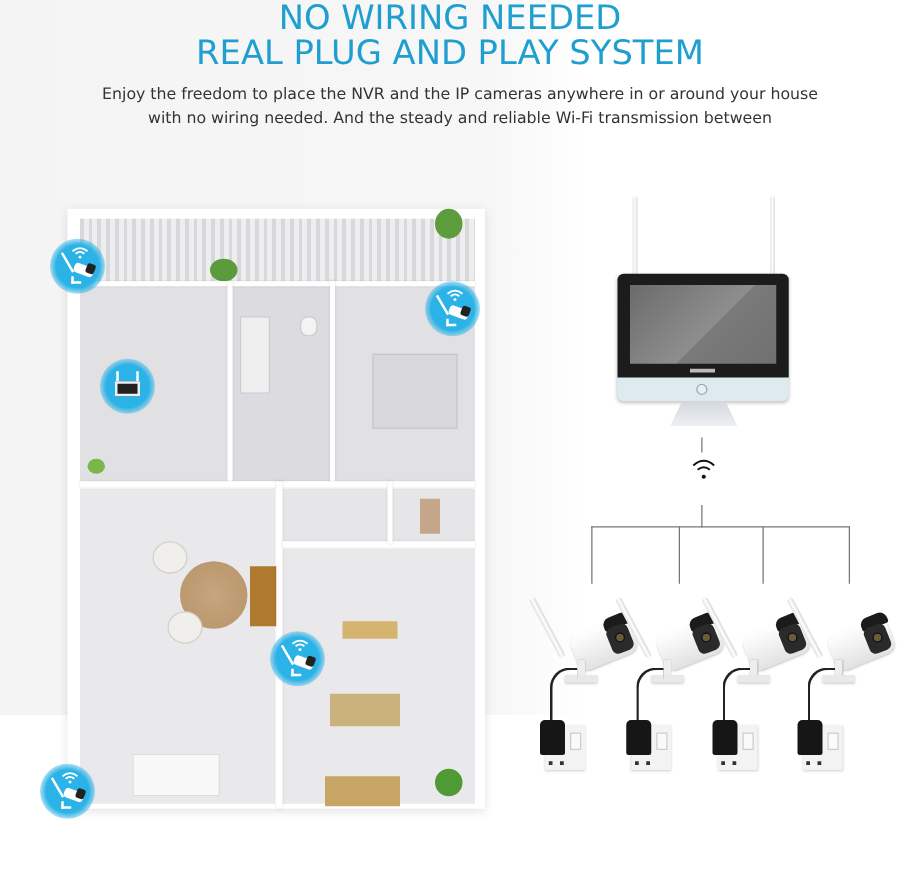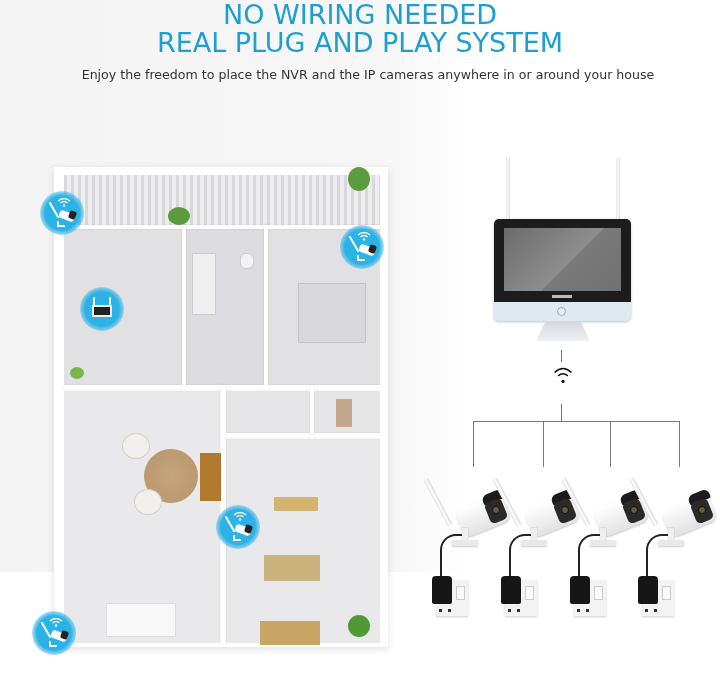--- a/index.html
+++ b/index.html
@@ -57,20 +57,21 @@
 </head>
 <body>
 
 <div class="canvas">
 
   <div class="title l1">NO WIRING NEEDED</div>
   <div class="title l2">REAL PLUG AND PLAY SYSTEM</div>
 
   <div class="desc">
     <div>Enjoy the freedom to place the NVR and the IP cameras anywhere in or around your house</div>
+    <div>with no wiring needed. And the steady and reliable Wi-Fi transmission between</div>
   </div>
 
   <div class="plan">
     <div class="outer" style="left:14px;top:4px;width:334px;height:480px;"></div>
 
     <div class="balcony" style="left:24px;top:12px;width:316px;height:50px;"></div>
 
     <div class="floor" style="left:24px;top:66px;width:118px;height:156px;background:#e1e1e4;"></div>
     <div class="floor" style="left:146px;top:66px;width:78px;height:156px;background:#dcdce0;"></div>
     <div class="floor" style="left:228px;top:66px;width:112px;height:156px;background:#e1e1e4;"></div>

